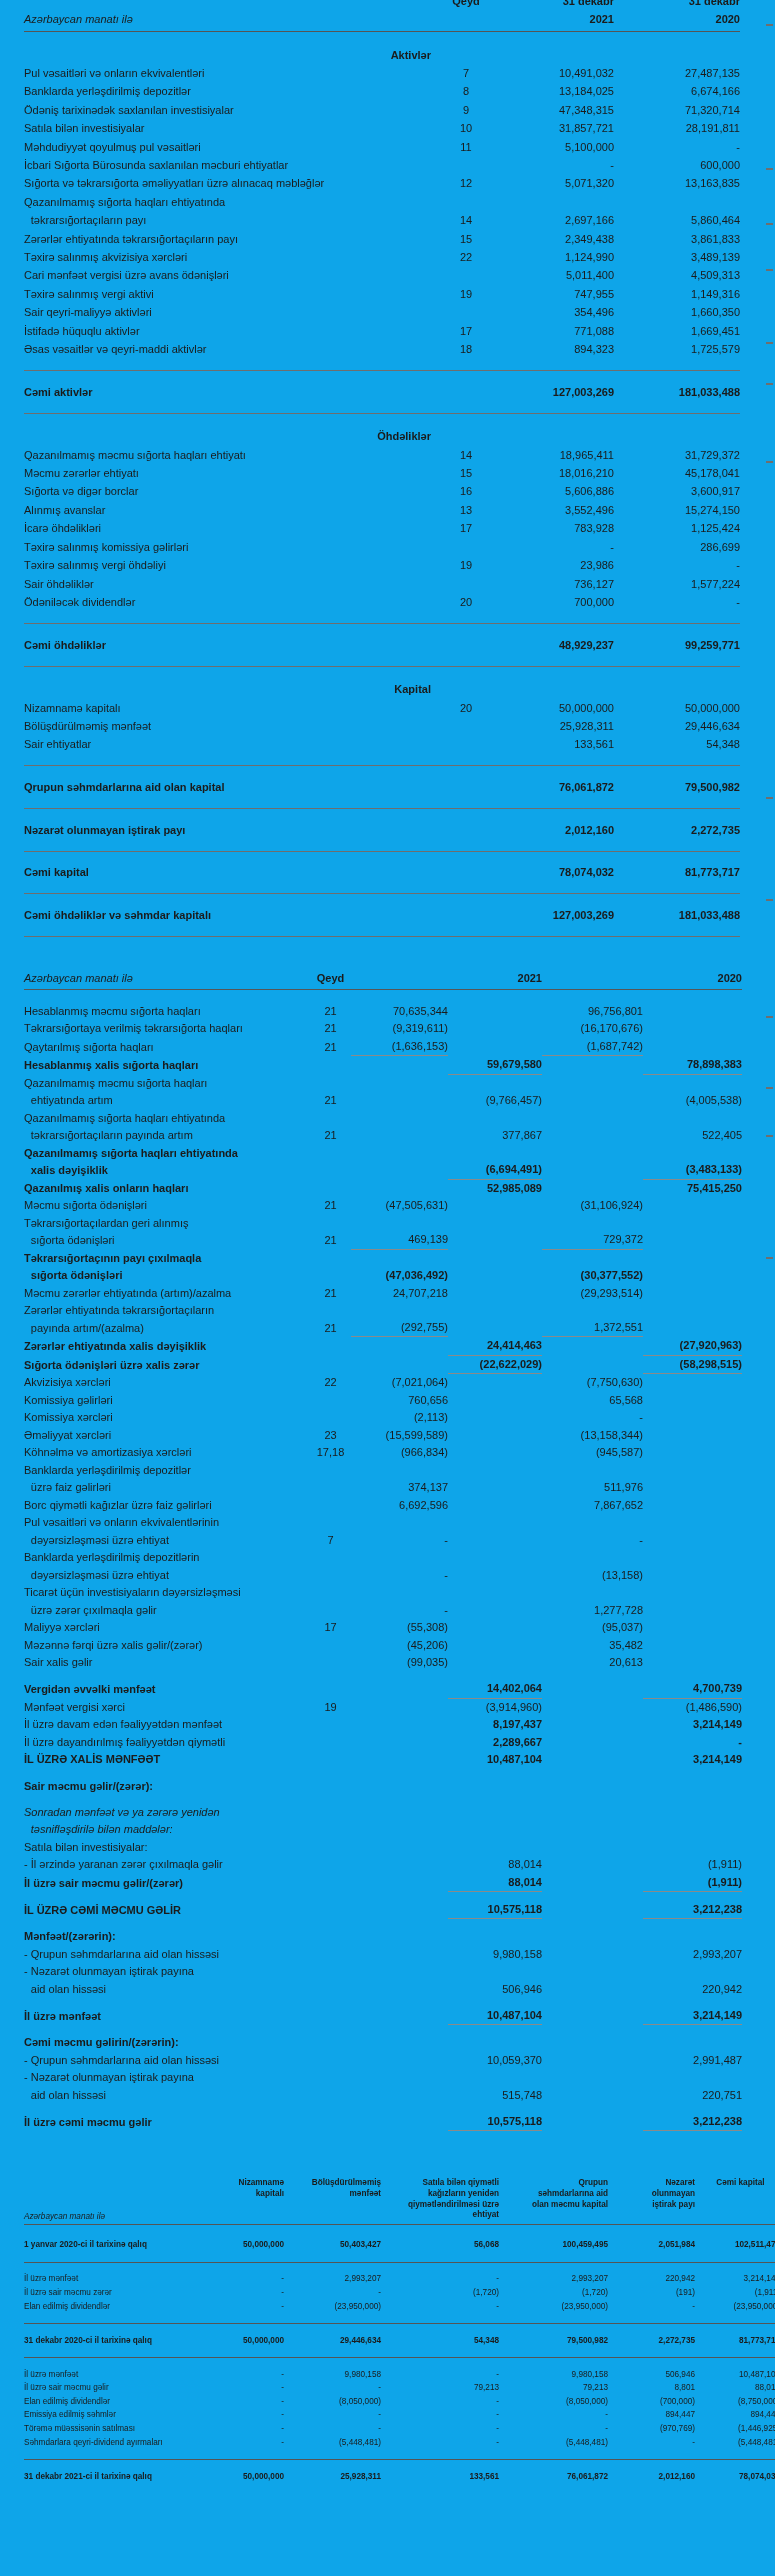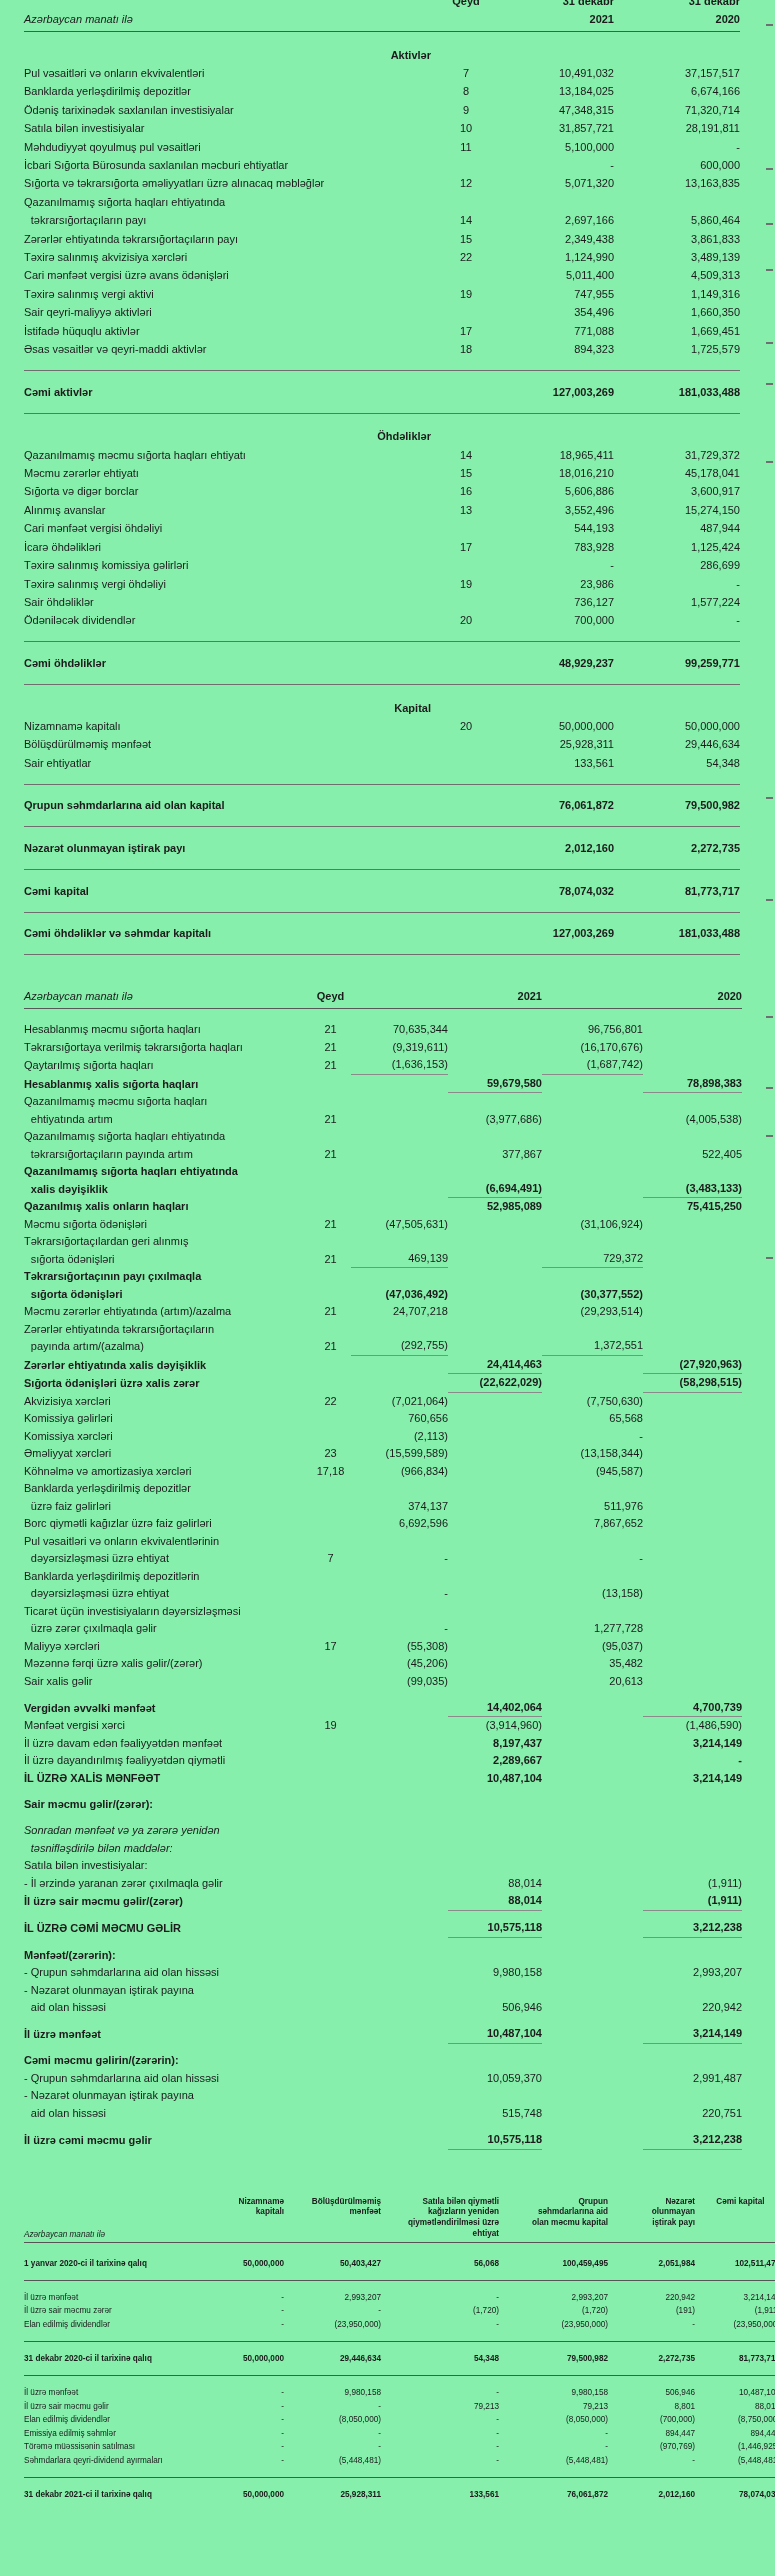--- a/index.html
+++ b/index.html
@@ -1,17 +1,17 @@
 <!DOCTYPE html>
 <html><head>
 <meta charset="utf-8">
 <style>
   html,body{margin:0;padding:0;}
   body{background:#ffffff;font-family:"Liberation Sans","DejaVu Sans",sans-serif;color:#1b1b1b;}
-  .page{position:relative;width:776px;height:2576px;overflow:hidden;background:#86efac;padding-left:24px;box-sizing:border-box;}
+  .page{position:relative;width:776px;height:2576px;overflow:hidden;background:#0ea5e9;padding-left:24px;box-sizing:border-box;}
 
   .bold{font-weight:700;}
   .italic{font-style:italic;}
   .cell{min-width:0;}
   .c-q{text-align:center;}
   .c-num{text-align:right;}
   .lline{display:block;}
   .l2{padding-left:6.8px;}
 
   .rule-thick{border-top:1.9px solid #6e6e6e;height:0;margin:11.6px 0;width:716px;}
@@ -83,21 +83,21 @@
           <div class="cell c-q"></div>
           <div class="cell c-num"></div>
           <div class="cell c-num"></div>
         </div>
         <div class="bs-grid">
           <div class="cell c-label">
             <div class="lline">Pul vəsaitləri və onların ekvivalentləri</div>
           </div>
           <div class="cell c-q">7</div>
           <div class="cell c-num">10,491,032</div>
-          <div class="cell c-num">37,157,517</div>
+          <div class="cell c-num">27,487,135</div>
         </div>
         <div class="bs-grid">
           <div class="cell c-label">
             <div class="lline">Banklarda yerləşdirilmiş depozitlər</div>
           </div>
           <div class="cell c-q">8</div>
           <div class="cell c-num">13,184,025</div>
           <div class="cell c-num">6,674,166</div>
         </div>
         <div class="bs-grid">
@@ -247,28 +247,20 @@
           <div class="cell c-num">5,606,886</div>
           <div class="cell c-num">3,600,917</div>
         </div>
         <div class="bs-grid">
           <div class="cell c-label">
             <div class="lline">Alınmış avanslar</div>
           </div>
           <div class="cell c-q">13</div>
           <div class="cell c-num">3,552,496</div>
           <div class="cell c-num">15,274,150</div>
-        </div>
-        <div class="bs-grid">
-          <div class="cell c-label">
-            <div class="lline">Cari mənfəət vergisi öhdəliyi</div>
-          </div>
-          <div class="cell c-q"></div>
-          <div class="cell c-num">544,193</div>
-          <div class="cell c-num">487,944</div>
         </div>
         <div class="bs-grid">
           <div class="cell c-label">
             <div class="lline">İcarə öhdəlikləri</div>
           </div>
           <div class="cell c-q">17</div>
           <div class="cell c-num">783,928</div>
           <div class="cell c-num">1,125,424</div>
         </div>
         <div class="bs-grid">
@@ -438,21 +430,21 @@
           <div class="cell c-num"></div>
           <div class="cell c-num u">78,898,383</div>
         </div>
         <div class="is-grid">
           <div class="cell c-label">
             <div class="lline">Qazanılmamış məcmu sığorta haqları</div>
             <div class="lline l2">ehtiyatında artım</div>
           </div>
           <div class="cell c-q">21</div>
           <div class="cell c-num"></div>
-          <div class="cell c-num">(3,977,686)</div>
+          <div class="cell c-num">(9,766,457)</div>
           <div class="cell c-num"></div>
           <div class="cell c-num">(4,005,538)</div>
         </div>
         <div class="is-grid">
           <div class="cell c-label">
             <div class="lline">Qazanılmamış sığorta haqları ehtiyatında</div>
             <div class="lline l2">təkrarsığortaçıların payında artım</div>
           </div>
           <div class="cell c-q">21</div>
           <div class="cell c-num"></div>

